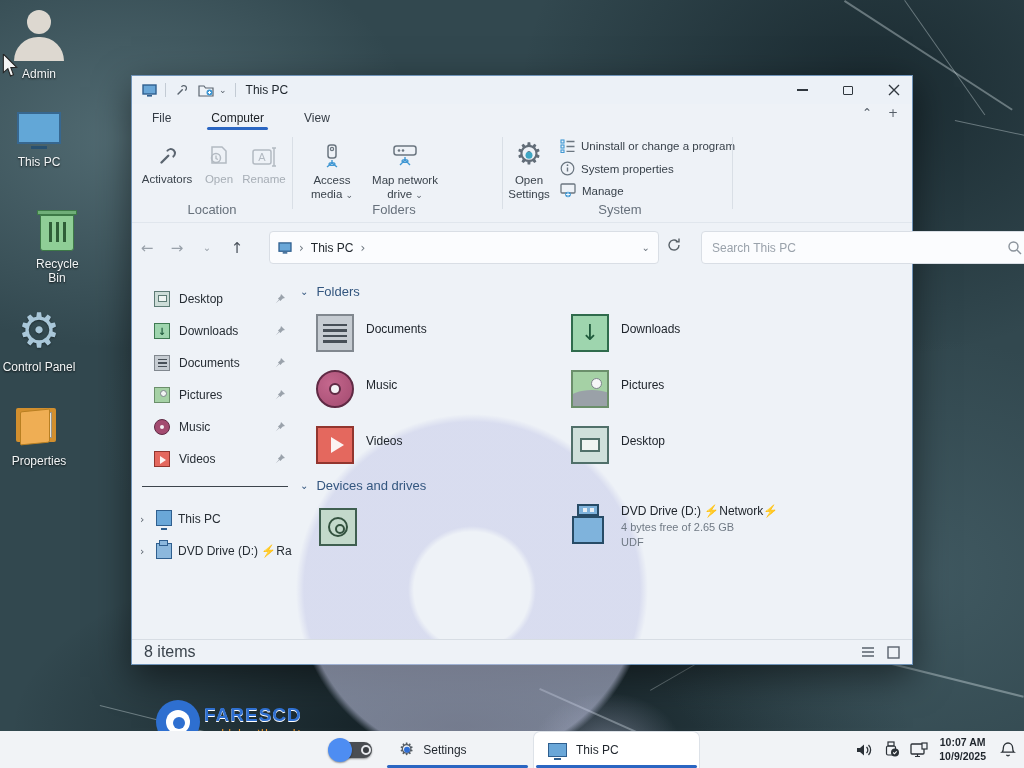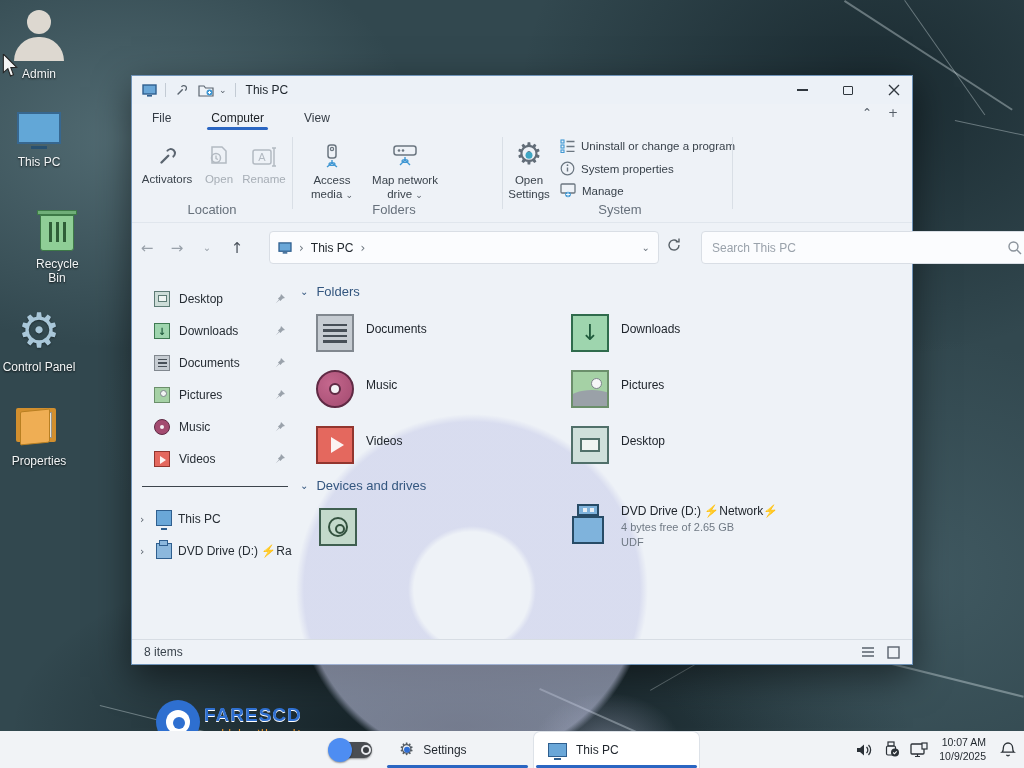--- a/index.html
+++ b/index.html
@@ -145,38 +145,38 @@
     background:radial-gradient(ellipse, rgba(199,203,233,.4), transparent 70%); }
   #wm { position:absolute; left:24px; top:428px; display:flex; align-items:center; gap:4px; pointer-events:none; }
   .wm-spiral { width:44px; height:44px; border-radius:50%; background:#2e6fd0; position:relative; }
   .wm-spiral::after { content:""; position:absolute; left:10px; top:10px; width:24px; height:24px; border-radius:50%; background:#fff; }
   .wm-spiral::before { content:""; position:absolute; left:17px; top:17px; width:12px; height:12px; border-radius:50%; background:#2e6fd0; z-index:1; }
   .wm-text1 { color:#2e6fd0; font-weight:bold; font-size:19px; letter-spacing:1px; text-shadow:0 1px 0 #fff; }
   .wm-text2 { font-family:"DejaVu Sans", sans-serif; color:#f0982c; font-size:12px; text-align:right; direction:rtl; margin-top:1px; }
 
   
   #statusbar { position:absolute; left:0; bottom:0; width:100%; height:25px; border-top:1px solid #d7dde4; background:#eef2f7;
-               display:flex; align-items:center; padding:0 12px; font-size:12px; color:#3a434c; }
+               display:flex; align-items:center; padding:0 12px; font-size:16px; color:#3a434c; }
   #status-views { margin-left:auto; display:flex; gap:12px; align-items:center; }
 
   
   #taskbar { position:absolute; left:0; top:731px; width:1024px; height:37px; background:#f1f3f6; }
   #toggle { position:absolute; left:328px; top:7px; width:46px; height:24px; }
   #toggle .pill { position:absolute; left:8px; top:4px; width:36px; height:16px; border-radius:9px; background:#4a4d52; box-shadow:0 1px 2px rgba(0,0,0,.4); }
   #toggle .knob-on { position:absolute; left:0; top:0; width:24px; height:24px; border-radius:50%; background:#4e8df2; box-shadow:0 1px 2px rgba(0,0,0,.4); }
   #toggle .knob-off { position:absolute; right:3px; top:7px; width:10px; height:10px; border-radius:50%; background:#3a3d42; border:2px solid #e8eaee; }
   .task-btn { position:absolute; top:0; height:37px; display:flex; align-items:center; gap:9px; padding:0 14px; font-size:12px; color:#1f252c; cursor:default; }
   .task-btn .underline { position:absolute; left:2px; right:2px; bottom:0; height:3px; background:#2b66c2; border-radius:2px; }
   .task-btn.active { background:#fff; border:1px solid #dde2e8; border-bottom:none; border-radius:7px 7px 0 0; }
   .tb-gear { font-family:"DejaVu Sans", sans-serif; font-size:17px; color:#565d64; position:relative; line-height:17px; }
   .tb-gear b { position:absolute; left:50%; top:50%; width:6px; height:6px; background:#2f6fd6; border-radius:50%; transform:translate(-50%,-55%); }
   .tb-pc { width:19px; height:14px; background:#6aa7d8; border:1.5px solid #2f5f8f; position:relative; }
   .tb-pc::after { content:""; position:absolute; left:5px; bottom:-4px; width:7px; height:2px; background:#2f5f8f; }
   #tray { position:absolute; right:8px; top:0; height:37px; display:flex; align-items:center; gap:10px; }
-  #tray-time { text-align:right; font-size:10.5px; line-height:1.25; color:#1f252c; }
+  #tray-time { text-align:center; font-size:10.5px; line-height:1.25; color:#1f252c;font-weight:bold; }
 
   svg.icon { display:block; }
 </style>
 </head>
 <body>
 
 <div id="desktop">
 
   <div class="crack" style="left:845px; top:0; width:200px; height:1.5px; transform:rotate(33deg);"></div>
   <div class="crack" style="left:905px; top:0; width:140px; height:1px; transform:rotate(55deg);"></div>

